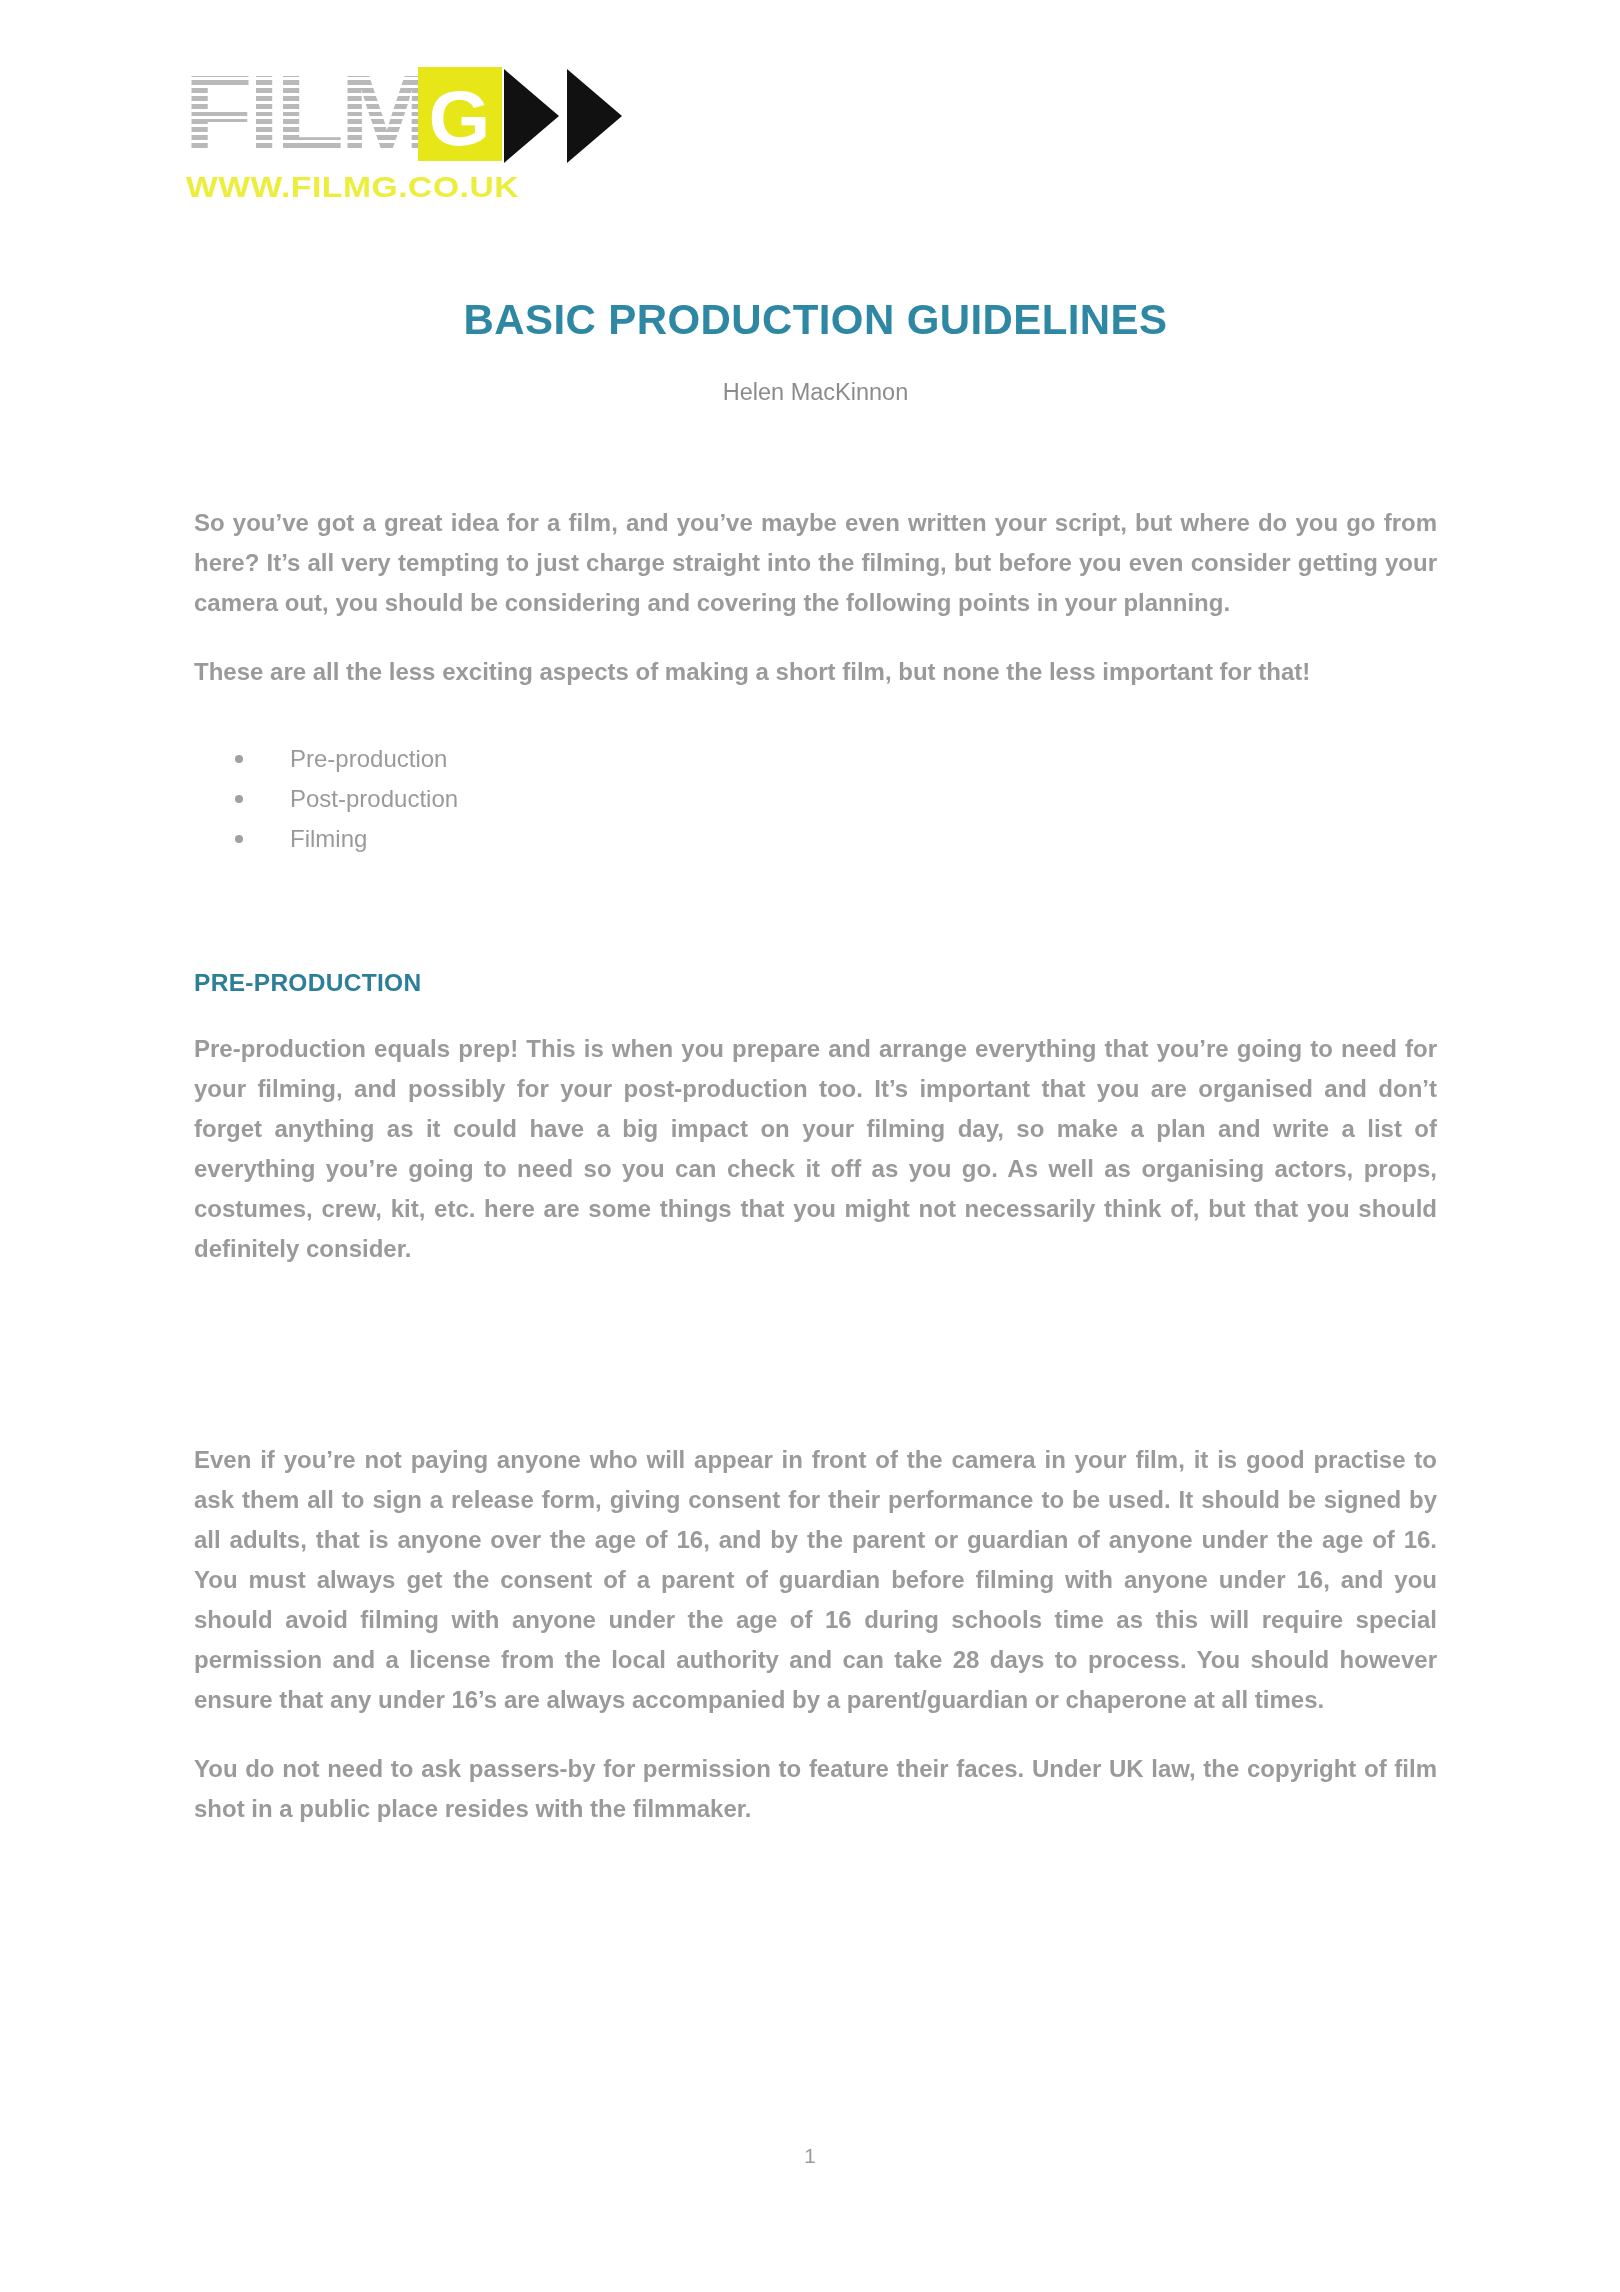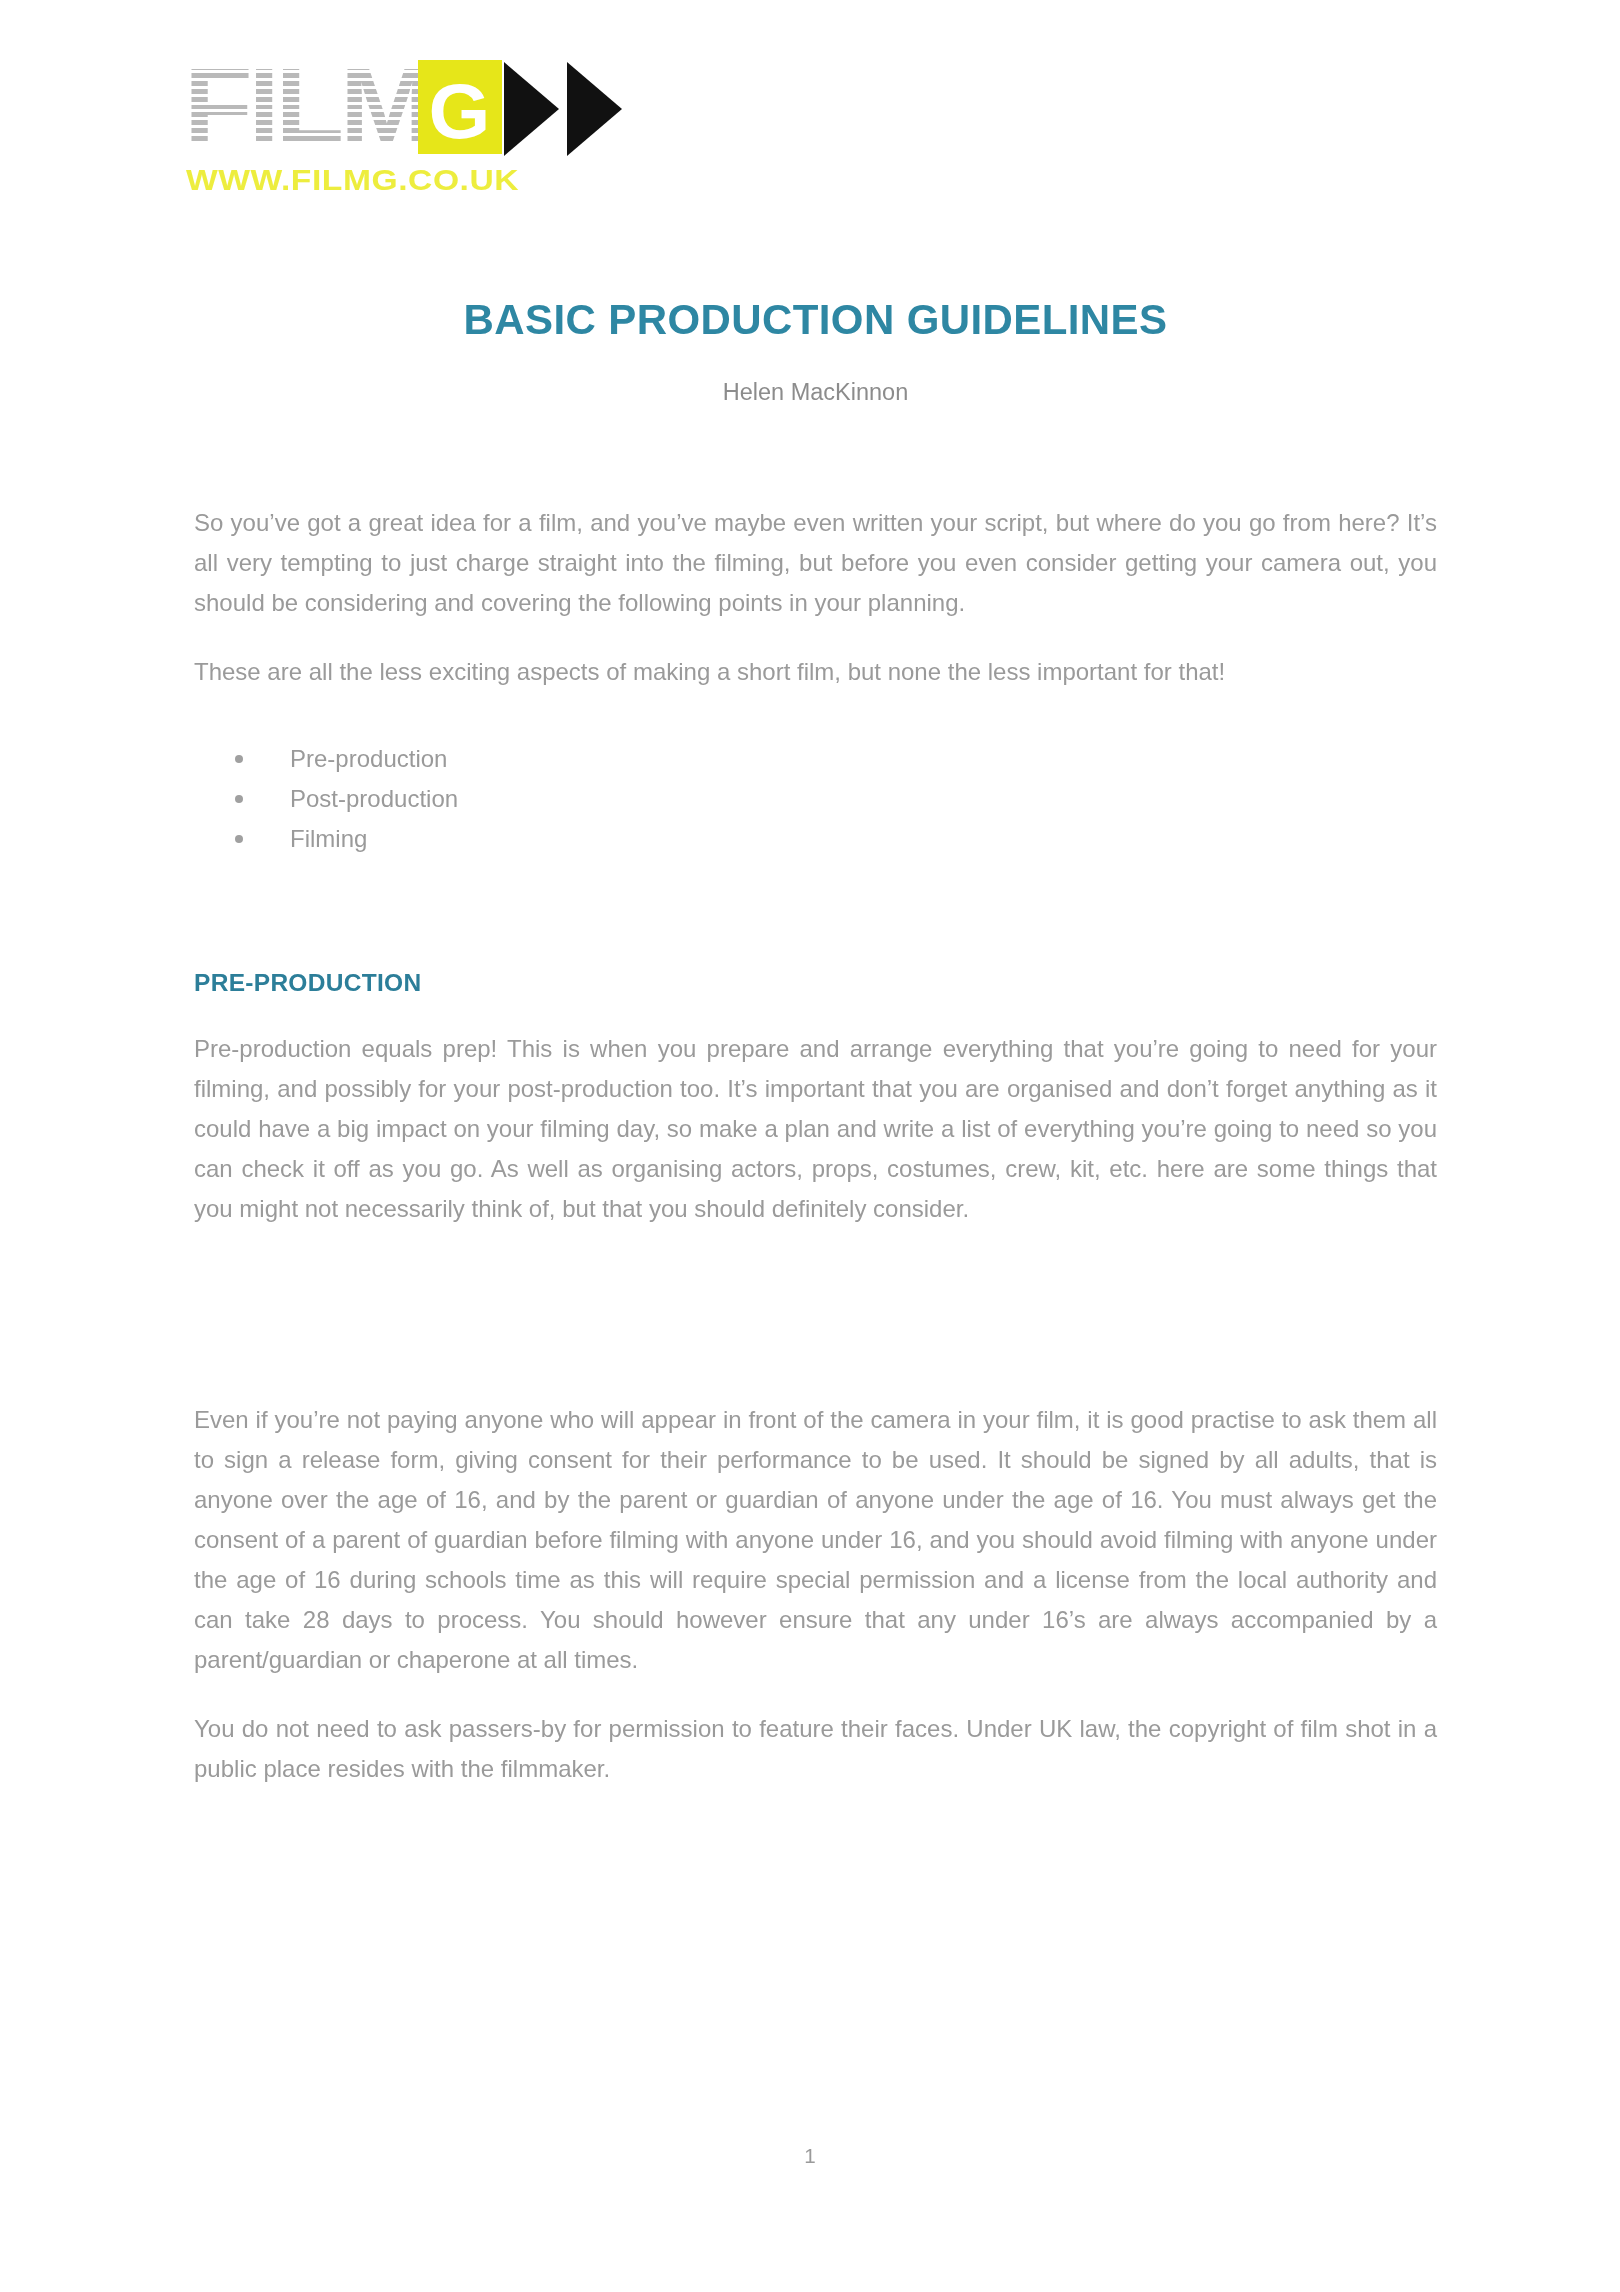--- a/index.html
+++ b/index.html
@@ -21,21 +21,21 @@
     width: 1620px;
     height: 2293px;
     background: #ffffff;
     box-sizing: border-box;
   }
 
   
   .logo-block {
     position: absolute;
     left: 184px;
-    top: 40px;
+    top: 47px;
     width: 510px;
     height: 181px;
   }
   .logo-wordmark {
     position: relative;
     height: 125px;
     display: flex;
     align-items: flex-start;
   }
   .logo-film {
@@ -139,21 +139,21 @@
     font-weight: 400;
     font-size: 23.5px;
     line-height: 33px;
     color: #8c8c8c;
     text-align: center;
     margin: 31px 0 0 0;
   }
 
   .para {
     font-family: "Liberation Sans", sans-serif;
-    font-weight: 400;
+    font-weight: 700;
     font-size: 24px;
     line-height: 40px;
     color: #9a9a9a;
     text-align: justify;
     text-justify: inter-word;
     margin: 0;
   }
 
   .spacer-xl { height: 65px; }
   .spacer-lg { height: 41px; }

